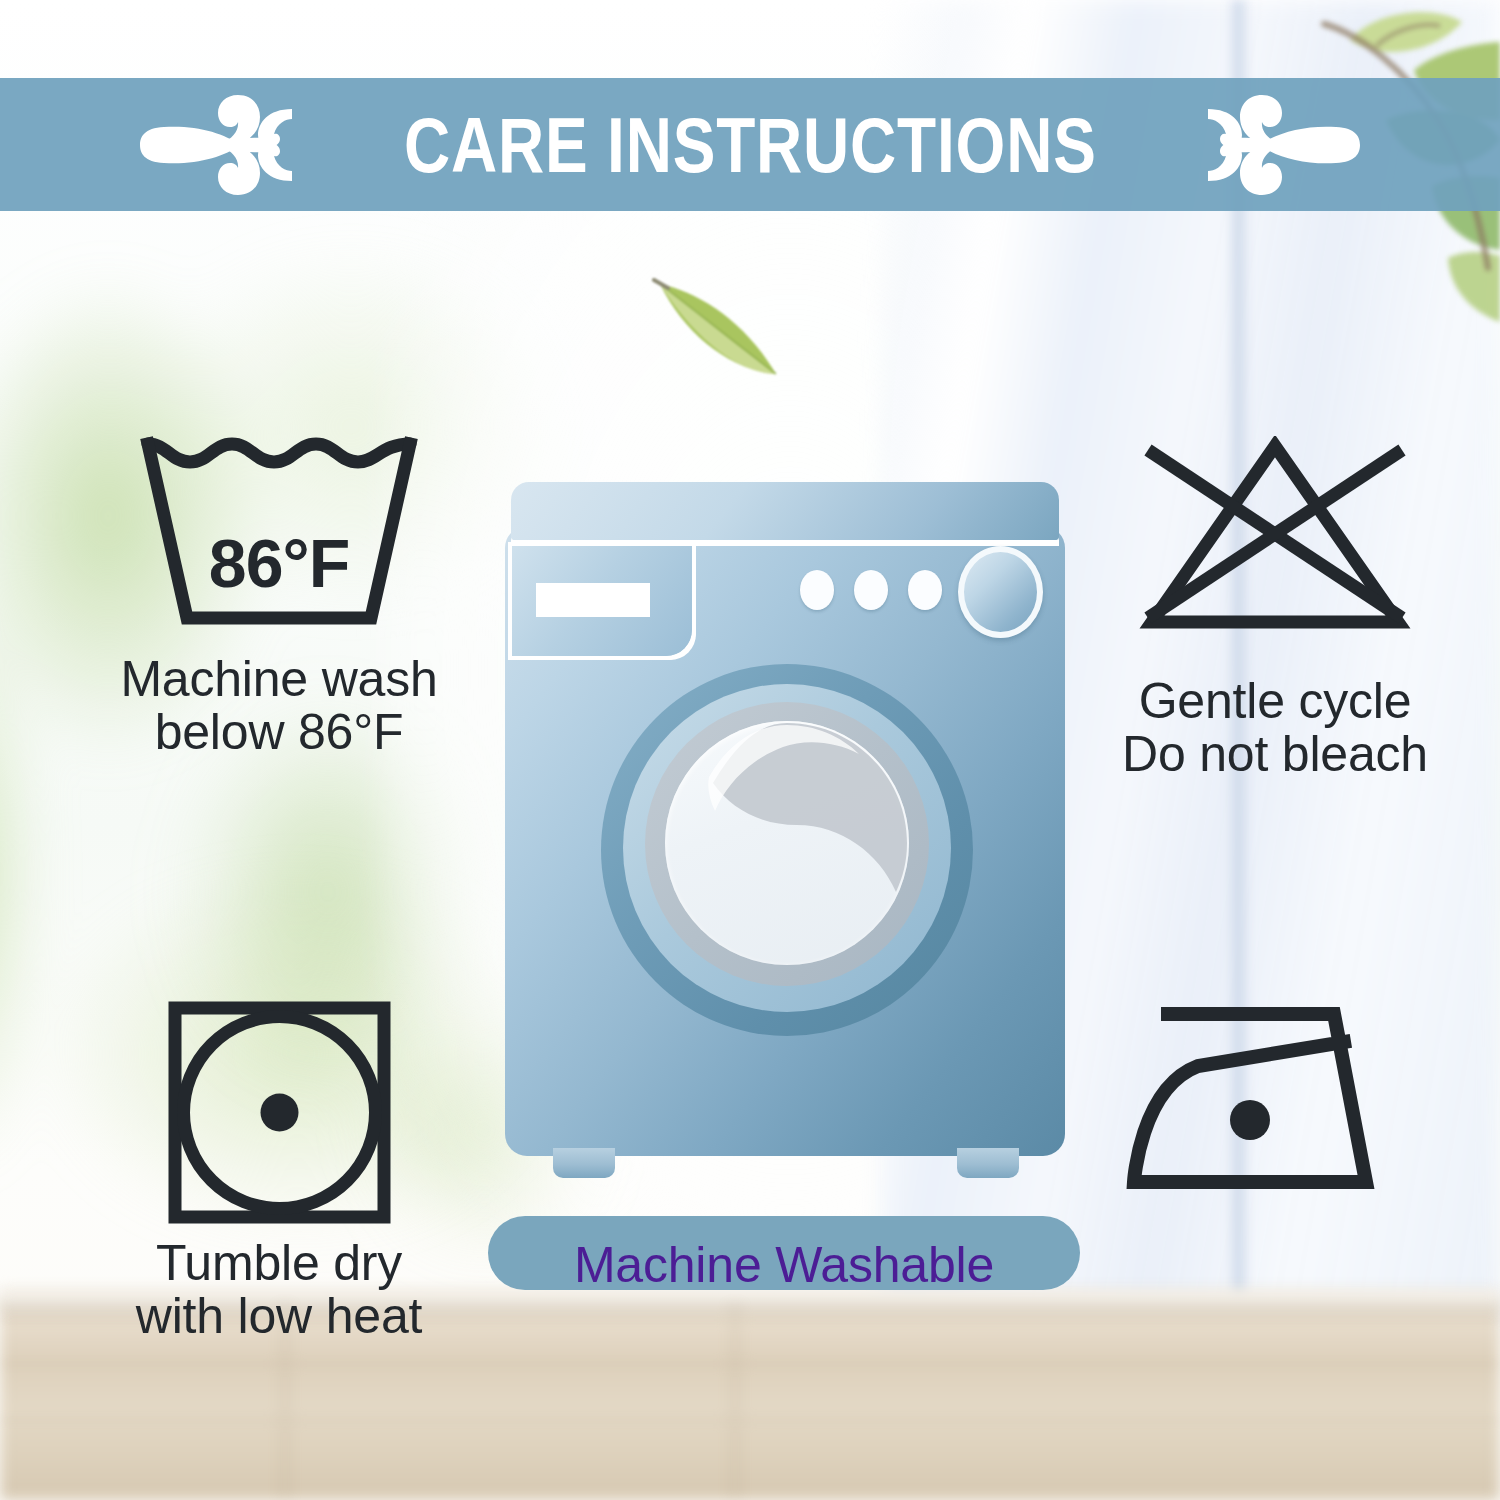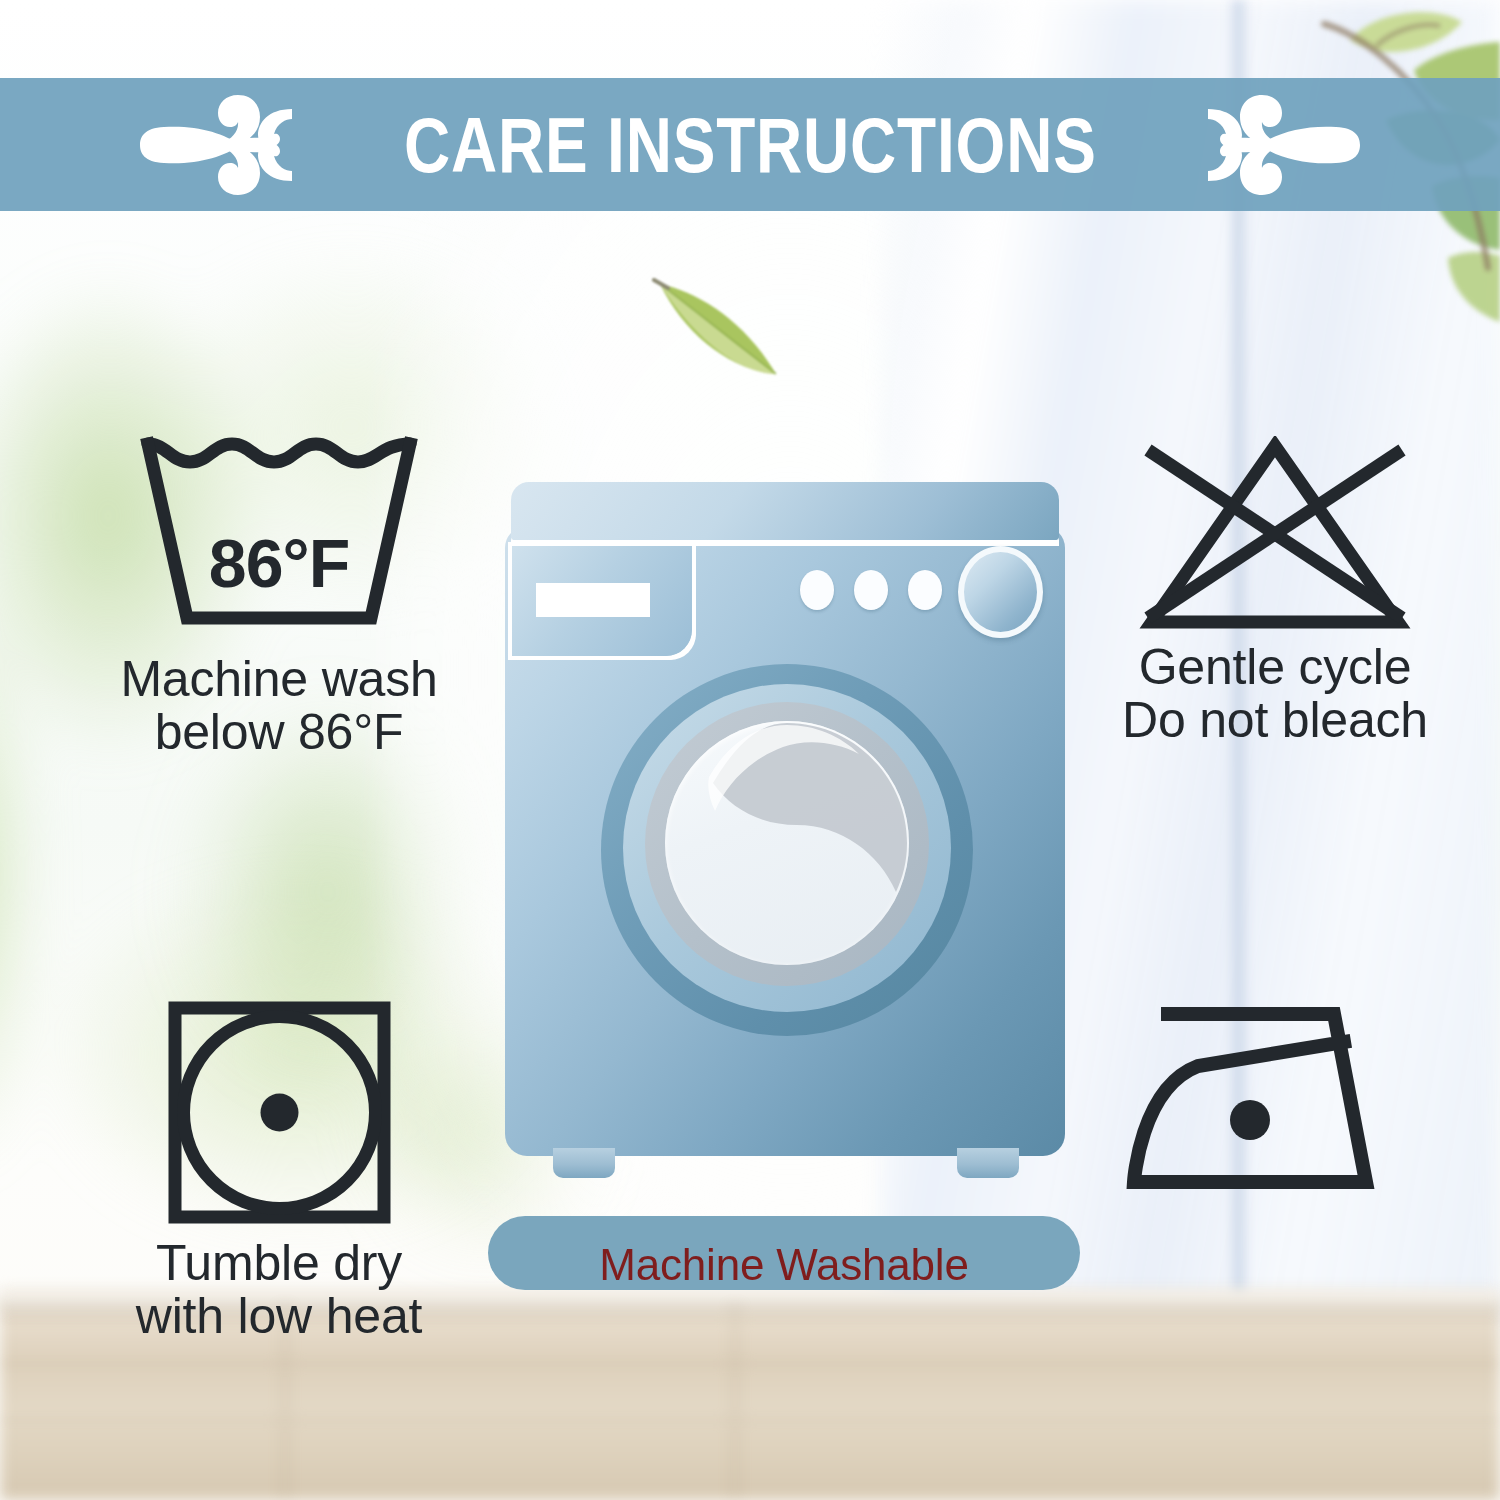--- a/index.html
+++ b/index.html
@@ -115,21 +115,21 @@
     font-size:50px;
     line-height:1.06;
     text-align:center;
     white-space:pre-line;
     margin-top:12px;
     letter-spacing:-.2px;
   }
   #cell-wash{left:44px;top:436px;width:470px;}
   #cell-wash .caption{margin-top:12px;}
   #cell-bleach{left:1040px;top:436px;width:470px;}
-  #cell-bleach .caption{margin-top:0;}
+  #cell-bleach .caption{margin-top:34px;}
   #cell-dry{left:44px;top:1000px;width:470px;}
   #cell-dry .caption{}
   #cell-iron{left:1030px;top:1000px;width:470px;}
   #cell-iron .caption{margin-top:14px;}
 
   .tub-temp{
     position:absolute;left:0;right:0;top:88px;
     text-align:center;
     font-size:68px;font-weight:bold;color:#23282d;
     letter-spacing:-1px;
@@ -198,21 +198,21 @@
   .wm-foot.r{left:452px;}
 
   
   .badge{
     position:absolute;left:488px;top:1216px;width:592px;height:74px;
     border-radius:37px;
     background:#7aa6bd;
     display:flex;align-items:center;justify-content:center;
   }
   .badge-label{
-    color:#7f1d1d;font-size:44px;line-height:1;letter-spacing:-.2px;margin-top:24px;
+    color:#4c1d95;font-size:50px;line-height:1;letter-spacing:-.2px;margin-top:24px;
   }
 </style>
 </head>
 <body>
 
 <div id="stage">
 
   <div class="bg-base"></div>
   <div class="bg-green"></div>
   <div class="bg-green2"></div>

